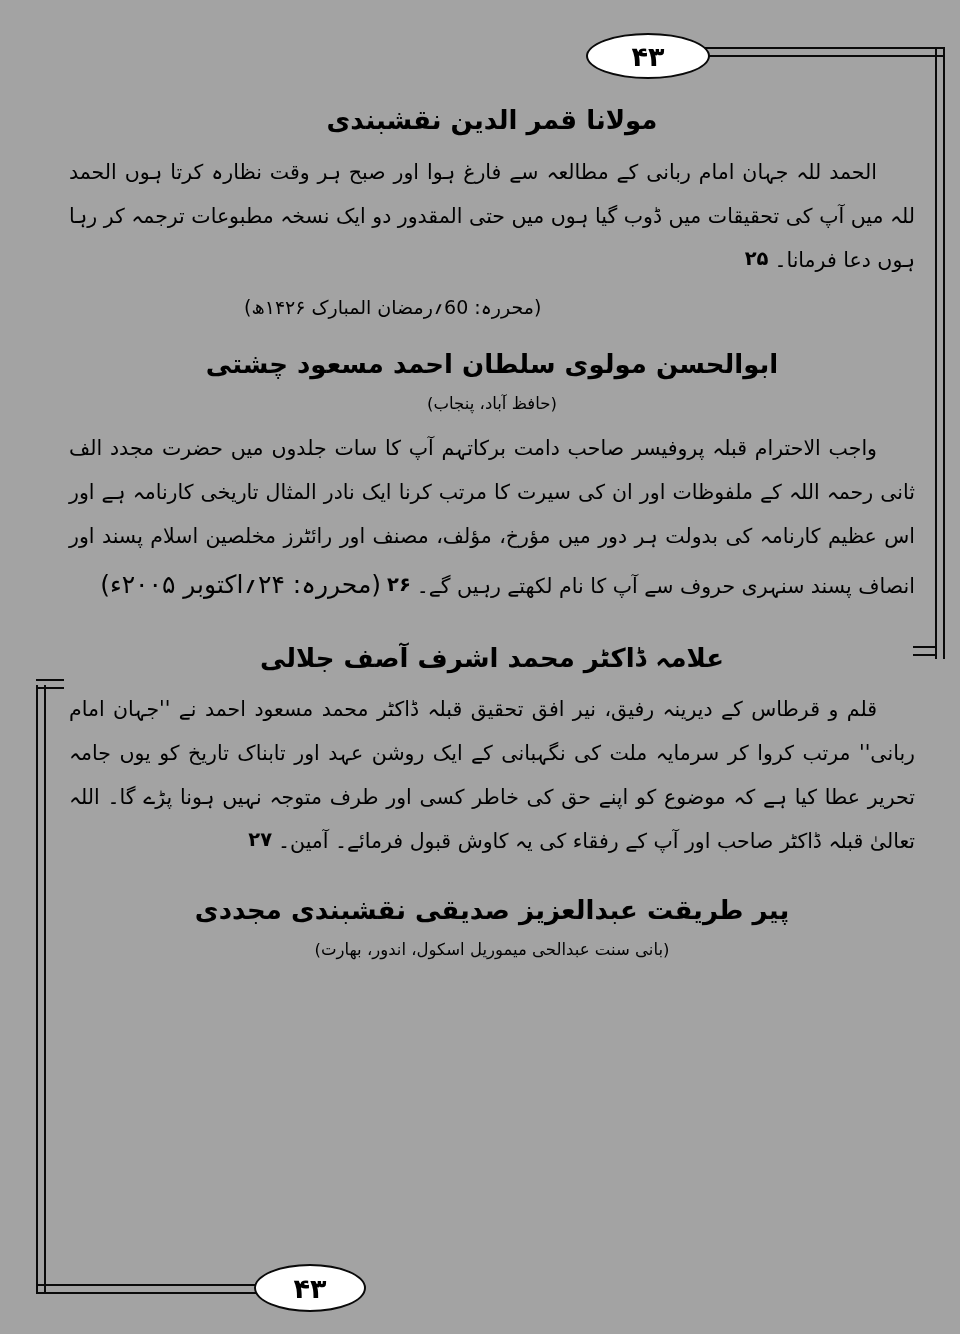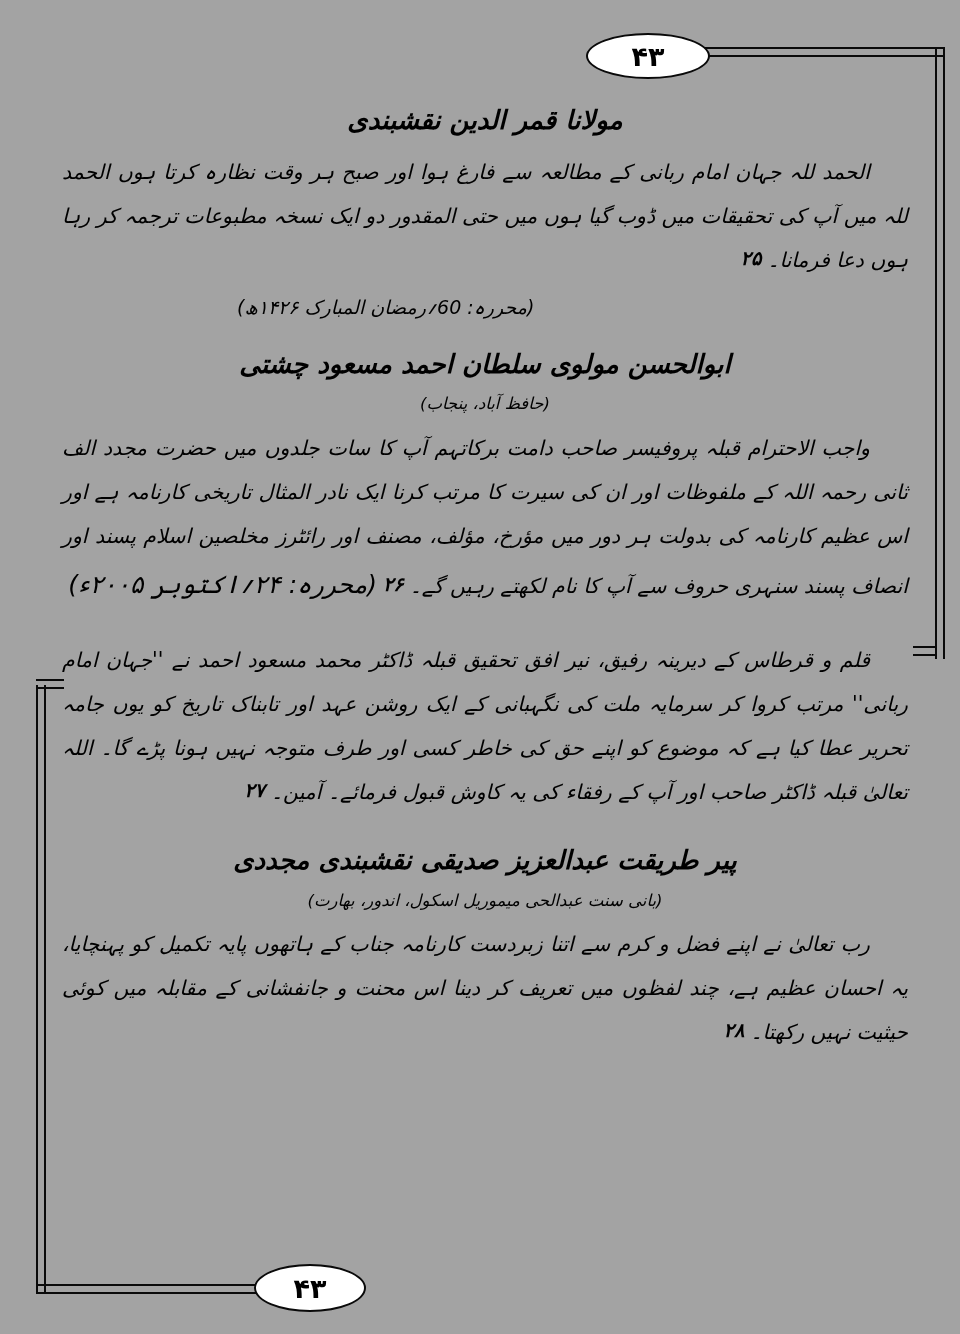--- a/index.html
+++ b/index.html
@@ -40,25 +40,24 @@
     justify-content: center;
     font-weight: bold;
     font-size: 27px;
     z-index: 3;
   }
 
   
   .content {
     position: absolute;
     top: 100px;
-    left: 62px;
+    left: 69px;
     width: 846px;
     direction: rtl;
     z-index: 2;
-    font-style: italic;
   }
   .heading {
     text-align: center;
     font-size: 26px;
     font-weight: bold;
     line-height: 1.6;
   }
   .location {
     text-align: center;
     font-size: 16.5px;
@@ -122,27 +121,25 @@
 
     <section class="sect">
       <div class="heading">ابوالحسن مولوی سلطان احمد مسعود چشتی</div>
       <div class="location">(حافظ آباد، پنجاب)</div>
       <p class="body-text">
         <span>واجب الاحترام قبلہ پروفیسر صاحب دامت برکاتہم آپ کا سات جلدوں میں حضرت مجدد الف ثانی رحمہ اللہ کے ملفوظات اور ان کی سیرت کا مرتب کرنا ایک نادر المثال تاریخی کارنامہ ہے اور اس عظیم کارنامہ کی بدولت ہر دور میں مؤرخ، مؤلف، مصنف اور رائٹرز مخلصین اسلام پسند اور انصاف پسند سنہری حروف سے آپ کا نام لکھتے رہیں گے۔</span><strong class="fn">۲۶</strong><span class="date-inline">(محررہ: ۲۴؍اکتوبر ۲۰۰۵ء)</span>
       </p>
     </section>
 
     <section class="sect">
+      <div class="heading">علامہ ڈاکٹر محمد اشرف آصف جلالی</div>
       <p class="body-text">
         <span>قلم و قرطاس کے دیرینہ رفیق، نیر افق تحقیق قبلہ ڈاکٹر محمد مسعود احمد نے ''جہان امام ربانی'' مرتب کروا کر سرمایہ ملت کی نگہبانی کے ایک روشن عہد اور تابناک تاریخ کو یوں جامہ تحریر عطا کیا ہے کہ موضوع کو اپنے حق کی خاطر کسی اور طرف متوجہ نہیں ہونا پڑے گا۔ اللہ تعالیٰ قبلہ ڈاکٹر صاحب اور آپ کے رفقاء کی یہ کاوش قبول فرمائے۔ آمین۔</span><strong class="fn">۲۷</strong>
       </p>
     </section>
 
     <section class="sect">
       <div class="heading">پیر طریقت عبدالعزیز صدیقی نقشبندی مجددی</div>
       <div class="location">(بانی سنت عبدالحی میموریل اسکول، اندور، بھارت)</div>
-      <p class="body-text">
-        <span>رب تعالیٰ نے اپنے فضل و کرم سے اتنا زبردست کارنامہ جناب کے ہاتھوں پایہ تکمیل کو پہنچایا، یہ احسان عظیم ہے، چند لفظوں میں تعریف کر دینا اس محنت و جانفشانی کے مقابلہ میں کوئی حیثیت نہیں رکھتا۔</span><strong class="fn">۲۸</strong>
-      </p>
     </section>
 
   </div>
 </div>
 
 </body></html>

